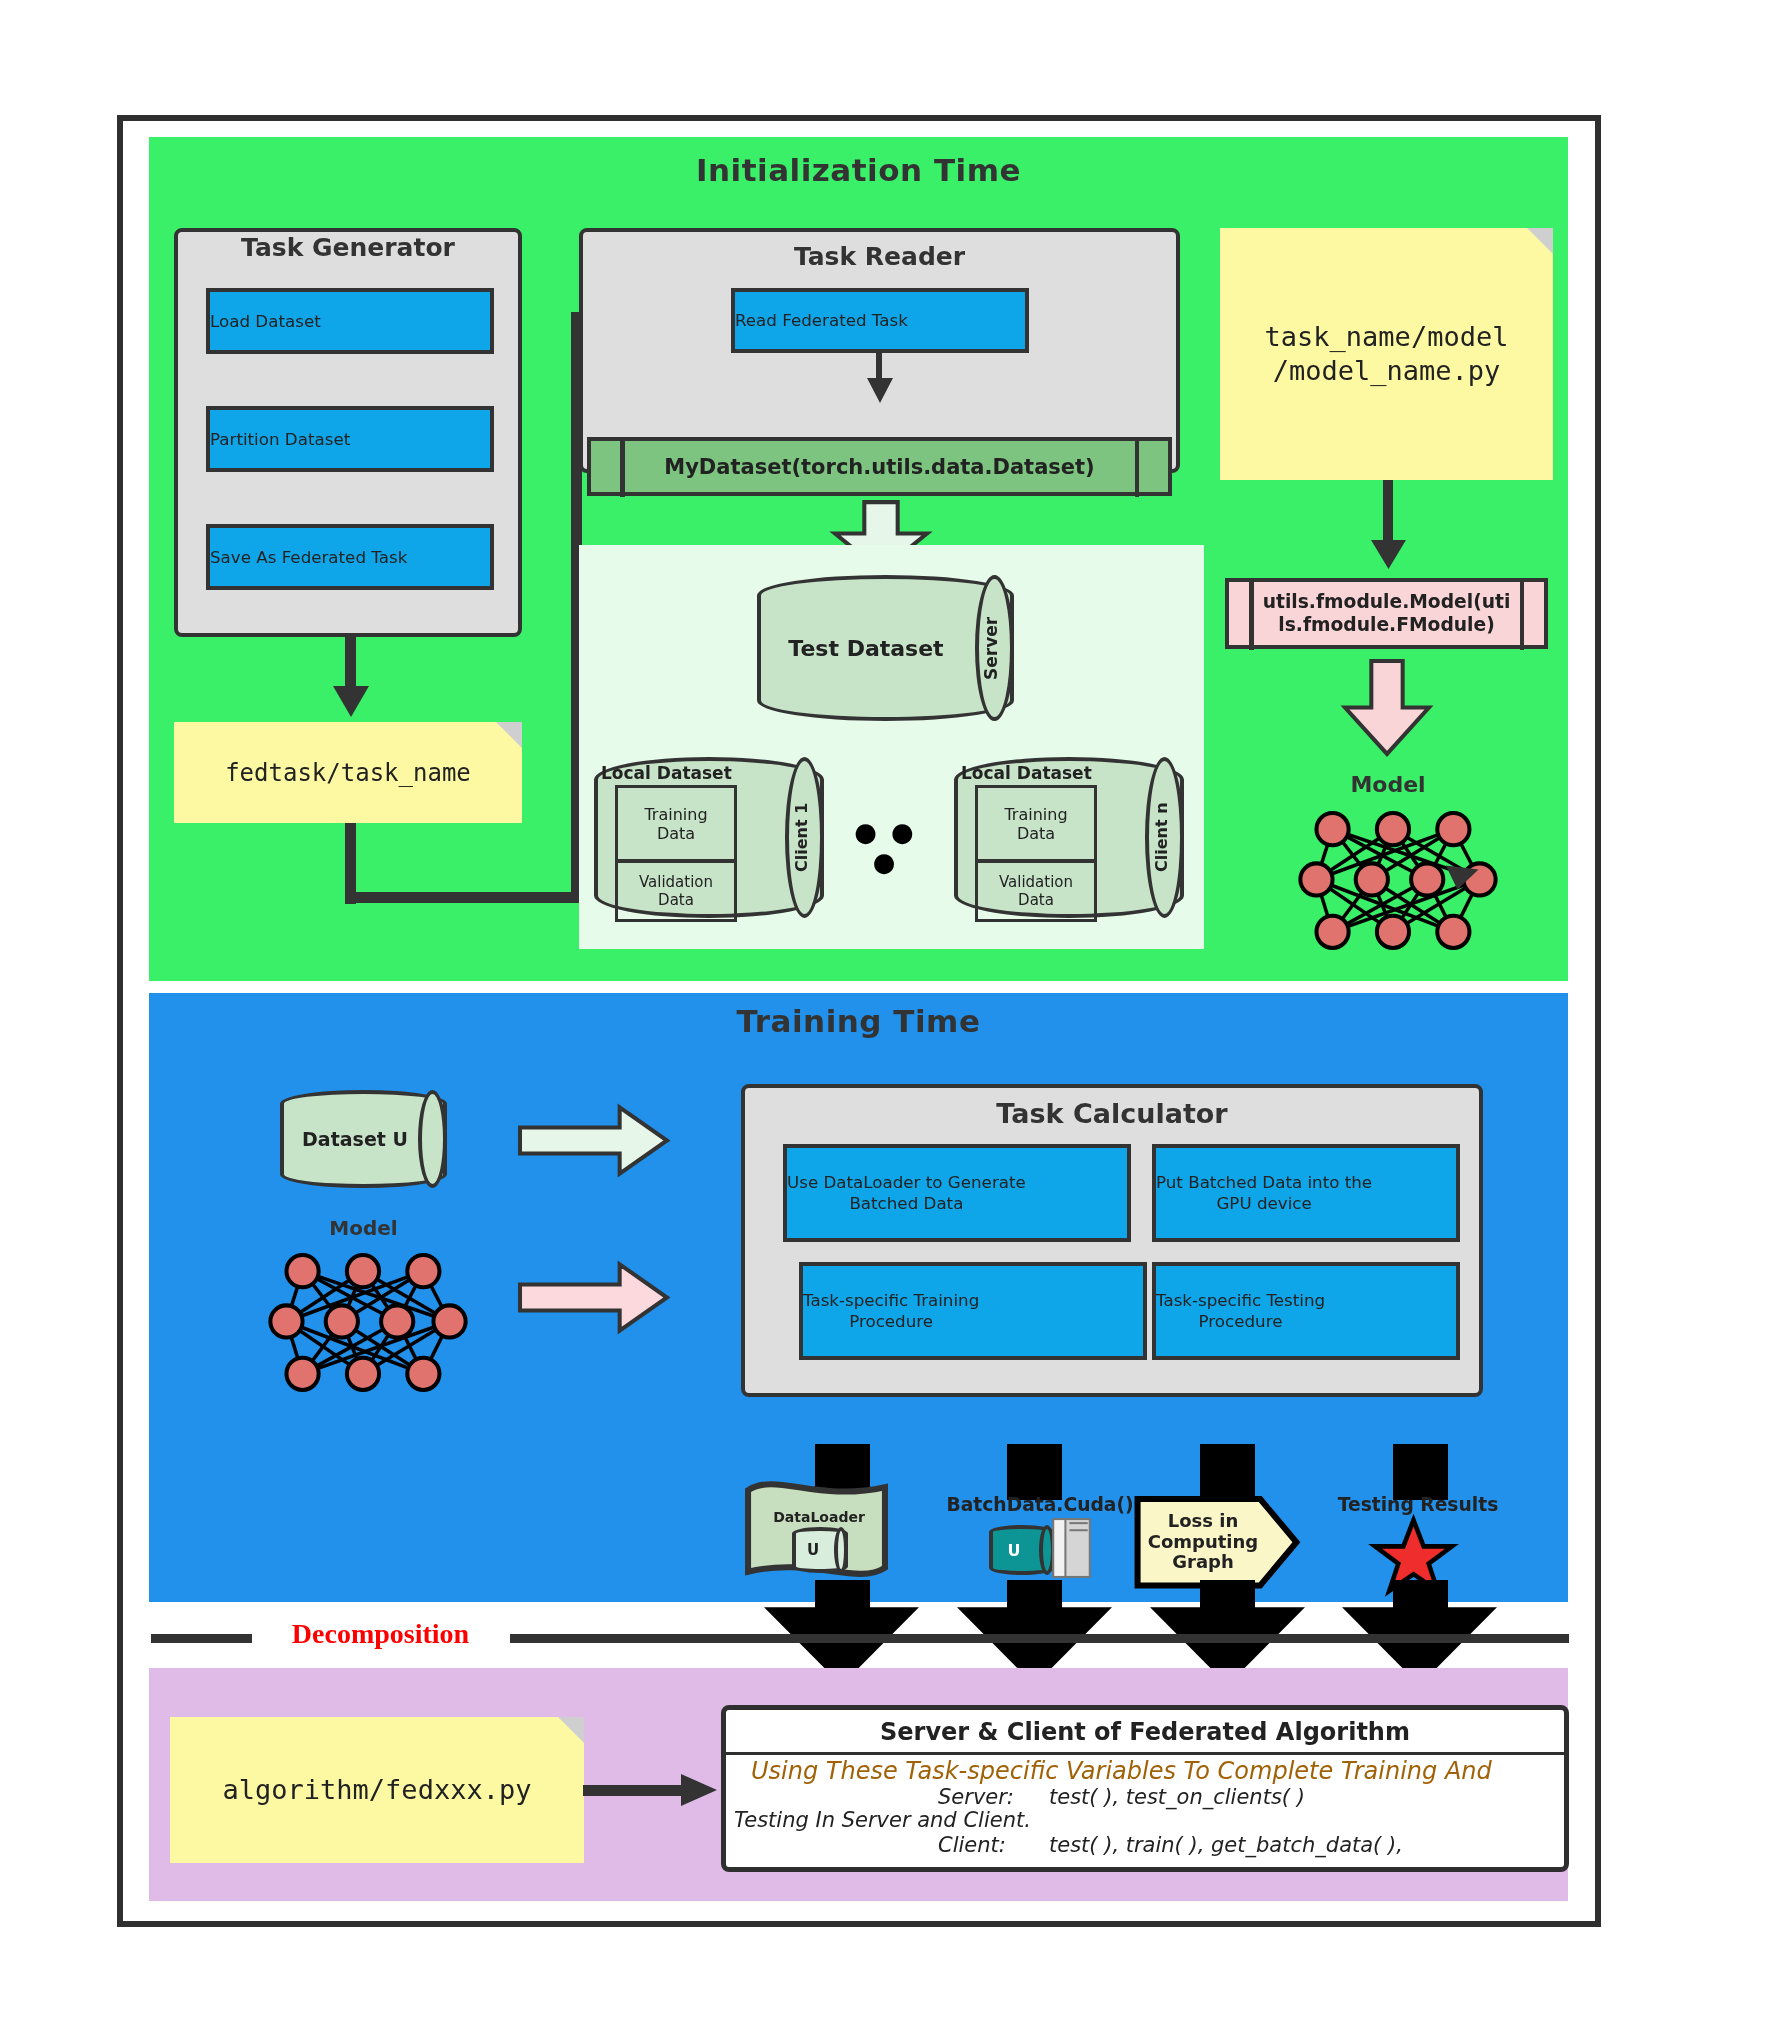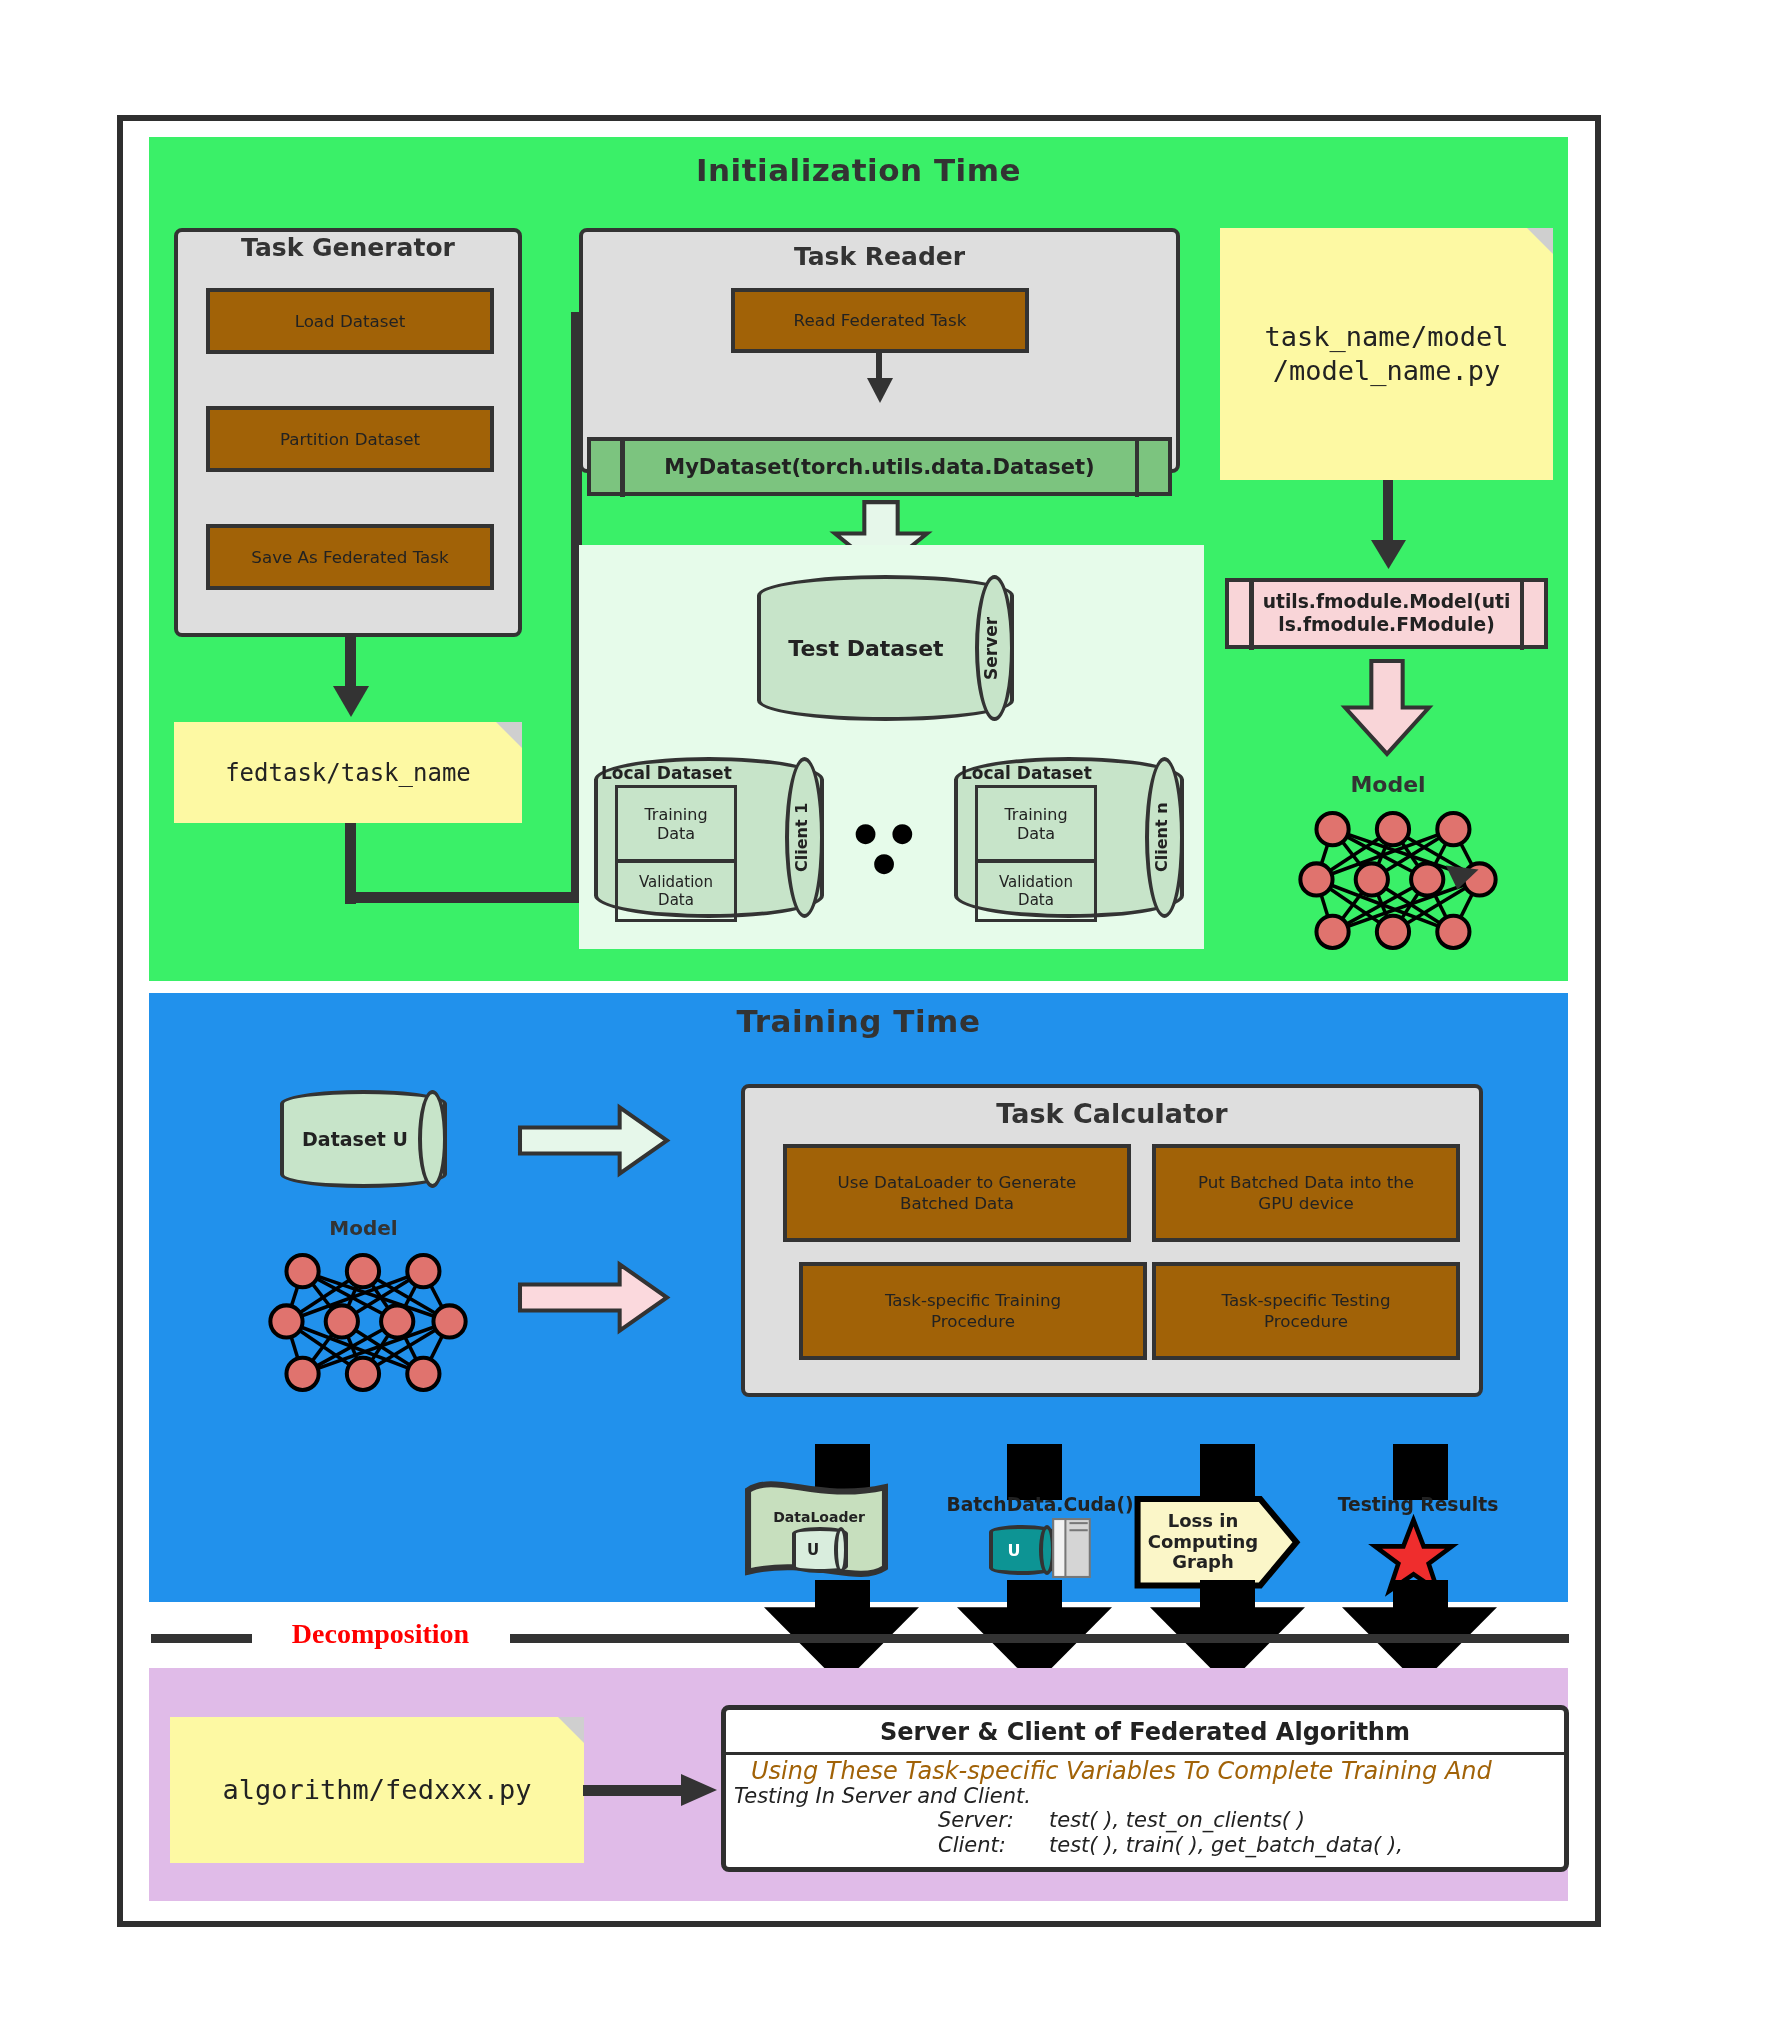--- a/index.html
+++ b/index.html
@@ -10,22 +10,22 @@
   #outer-frame{left:117px;top:115px;width:1484px;height:1812px;
        border:6px solid #2f2f2f;background:#fff;box-sizing:border-box;}
   
   #init-panel{left:149px;top:137px;width:1419px;height:844px;background:#3af068;}
   #train-panel{left:149px;top:993px;width:1419px;height:609px;background:#2191ec;}
   #decomp-panel{left:149px;top:1668px;width:1419px;height:233px;background:#e0bbe8;}
   .panel-title{width:100%;text-align:center;font-size:31px;font-weight:700;color:#333;
        letter-spacing:0.5px;font-family:"DejaVu Sans",sans-serif;}
   
   .gbox{background:#dedede;border:4.5px solid #333;border-radius:8px;box-sizing:border-box;}
-  .wbox{background:#a16207;border:4.5px solid #333;box-sizing:border-box;
-        display:flex;align-items:center;justify-content:center;text-align:center;}
+  .wbox{background:#0ea5e9;border:4.5px solid #333;box-sizing:border-box;
+        display:flex;align-items:center;text-align:center;}
   .gtitle{text-align:center;font-weight:700;color:#333;font-size:25px;
         font-family:"DejaVu Sans",sans-serif;}
   .hand{font-family:"DejaVu Sans",sans-serif;font-size:16.7px;color:#222;line-height:1.25;}
   
   .note{background:#fdf9a3;position:absolute;box-sizing:border-box;
         display:flex;align-items:center;justify-content:center;text-align:center;}
   .note .fold{position:absolute;right:0;top:0;width:0;height:0;
         border-left:26px solid transparent;border-top:26px solid #cfcfcf;}
   .mono{font-family:"DejaVu Sans Mono",monospace;font-size:24px;color:#222;line-height:1.25;}
   
@@ -363,23 +363,23 @@
 <div class="abs dk" style="left:583px;top:1785px;width:106px;height:11px;"></div>
 <svg class="abs" style="left:681px;top:1772px;width:40px;height:36px;" viewBox="0 0 80 72" width="40" height="36">
   <polygon points="0,4 72,36 0,68" fill="#333"></polygon>
 </svg>
 
 <div class="abs" style="left:721px;top:1705px;width:848px;height:167px;background:#fff;
      border:5.6px solid #2f2f2f;border-radius:8px;box-sizing:border-box;overflow:hidden;">
   <div style="text-align:center;font-size:24px;font-weight:700;color:#222;padding-top:8px;padding-bottom:6px;
        border-bottom:3.5px solid #2f2f2f;">Server &amp; Client of Federated Algorithm</div>
   <div style="padding:3px 0 0 8px;font-style:italic;font-size:24px;color:#a16207;line-height:1.12;white-space:nowrap;margin-left:17px;">Using These Task-specific Variables To Complete Training And</div>
-  <div style="padding-left:8px;font-style:italic;font-size:21px;color:#222;line-height:1.12;white-space:nowrap;">Testing In Server and Client.</div>
   <div style="display:flex;padding-left:212px;font-style:italic;font-size:21px;color:#222;line-height:1.15;">
     <span style="width:111px;">Server:</span>
     <span>test( ), test_on_clients( )</span>
   </div>
+  <div style="padding-left:8px;font-style:italic;font-size:21px;color:#222;line-height:1.12;white-space:nowrap;">Testing In Server and Client.</div>
   <div style="display:flex;padding-left:212px;font-style:italic;font-size:21px;color:#222;line-height:1.15;">
     <span style="width:111px;">Client:</span>
     <span>test( ), train( ), get_batch_data( ),</span>
   </div>
 </div>
 
 
 </body></html>

